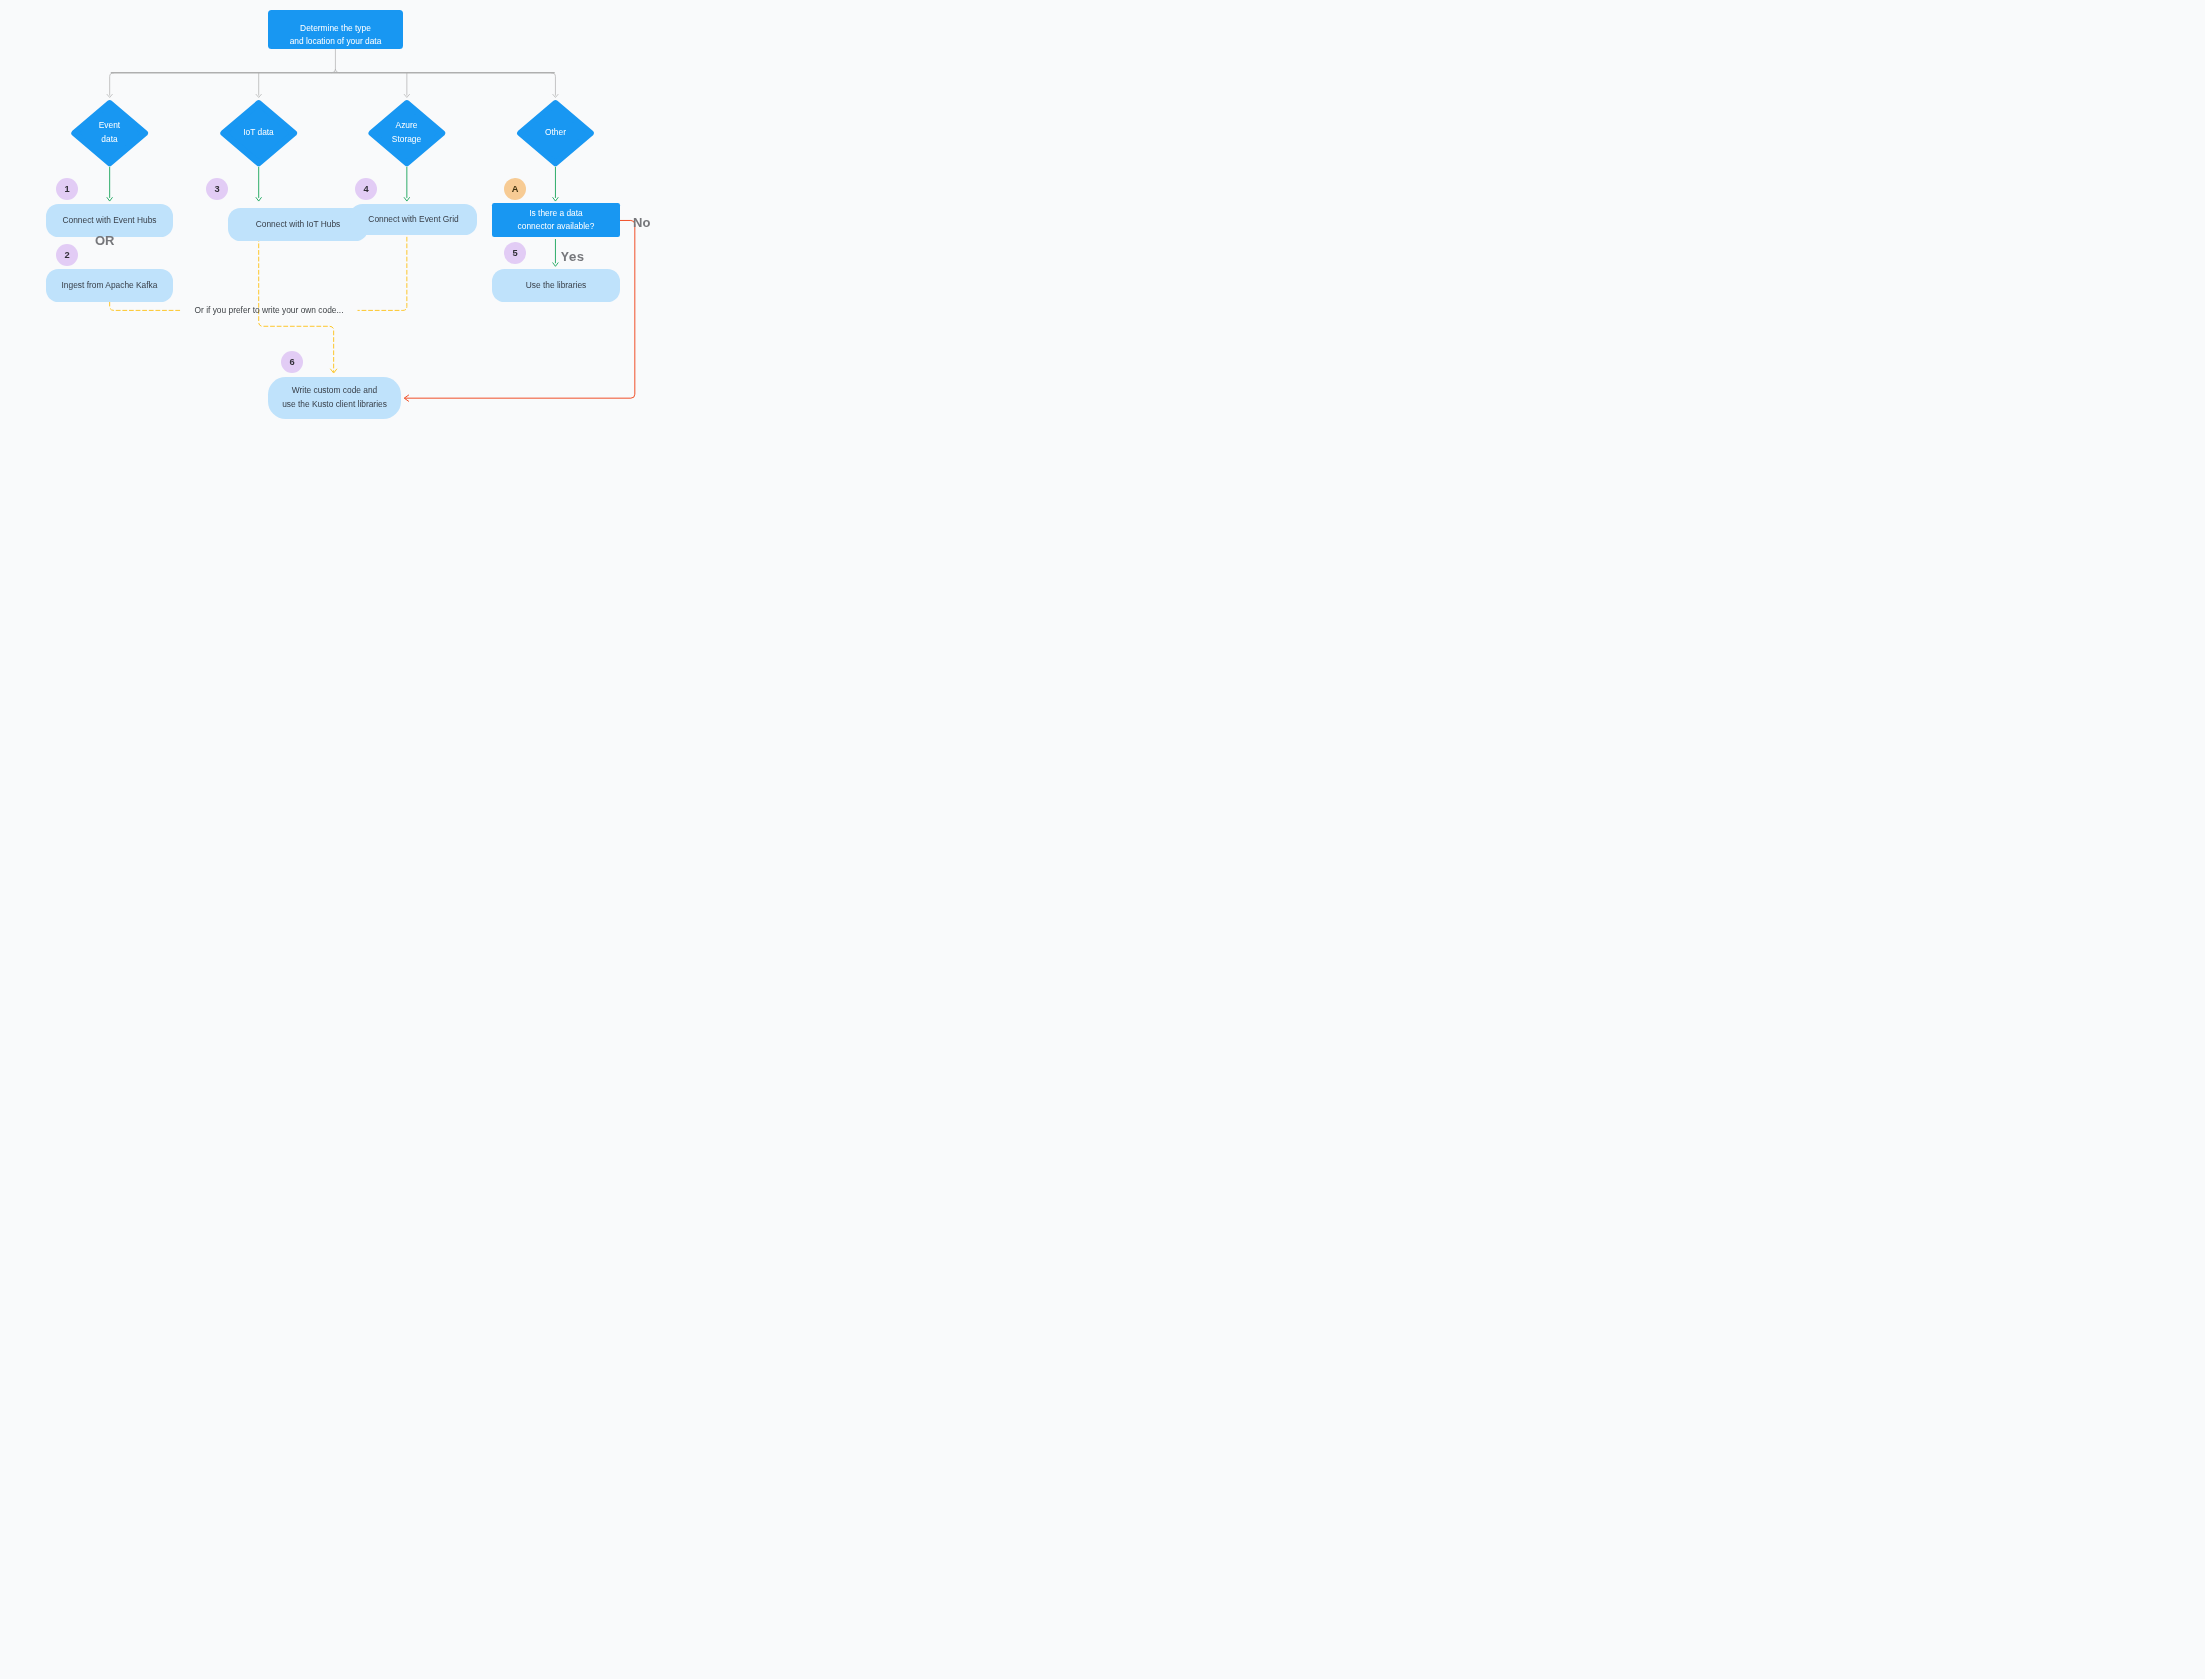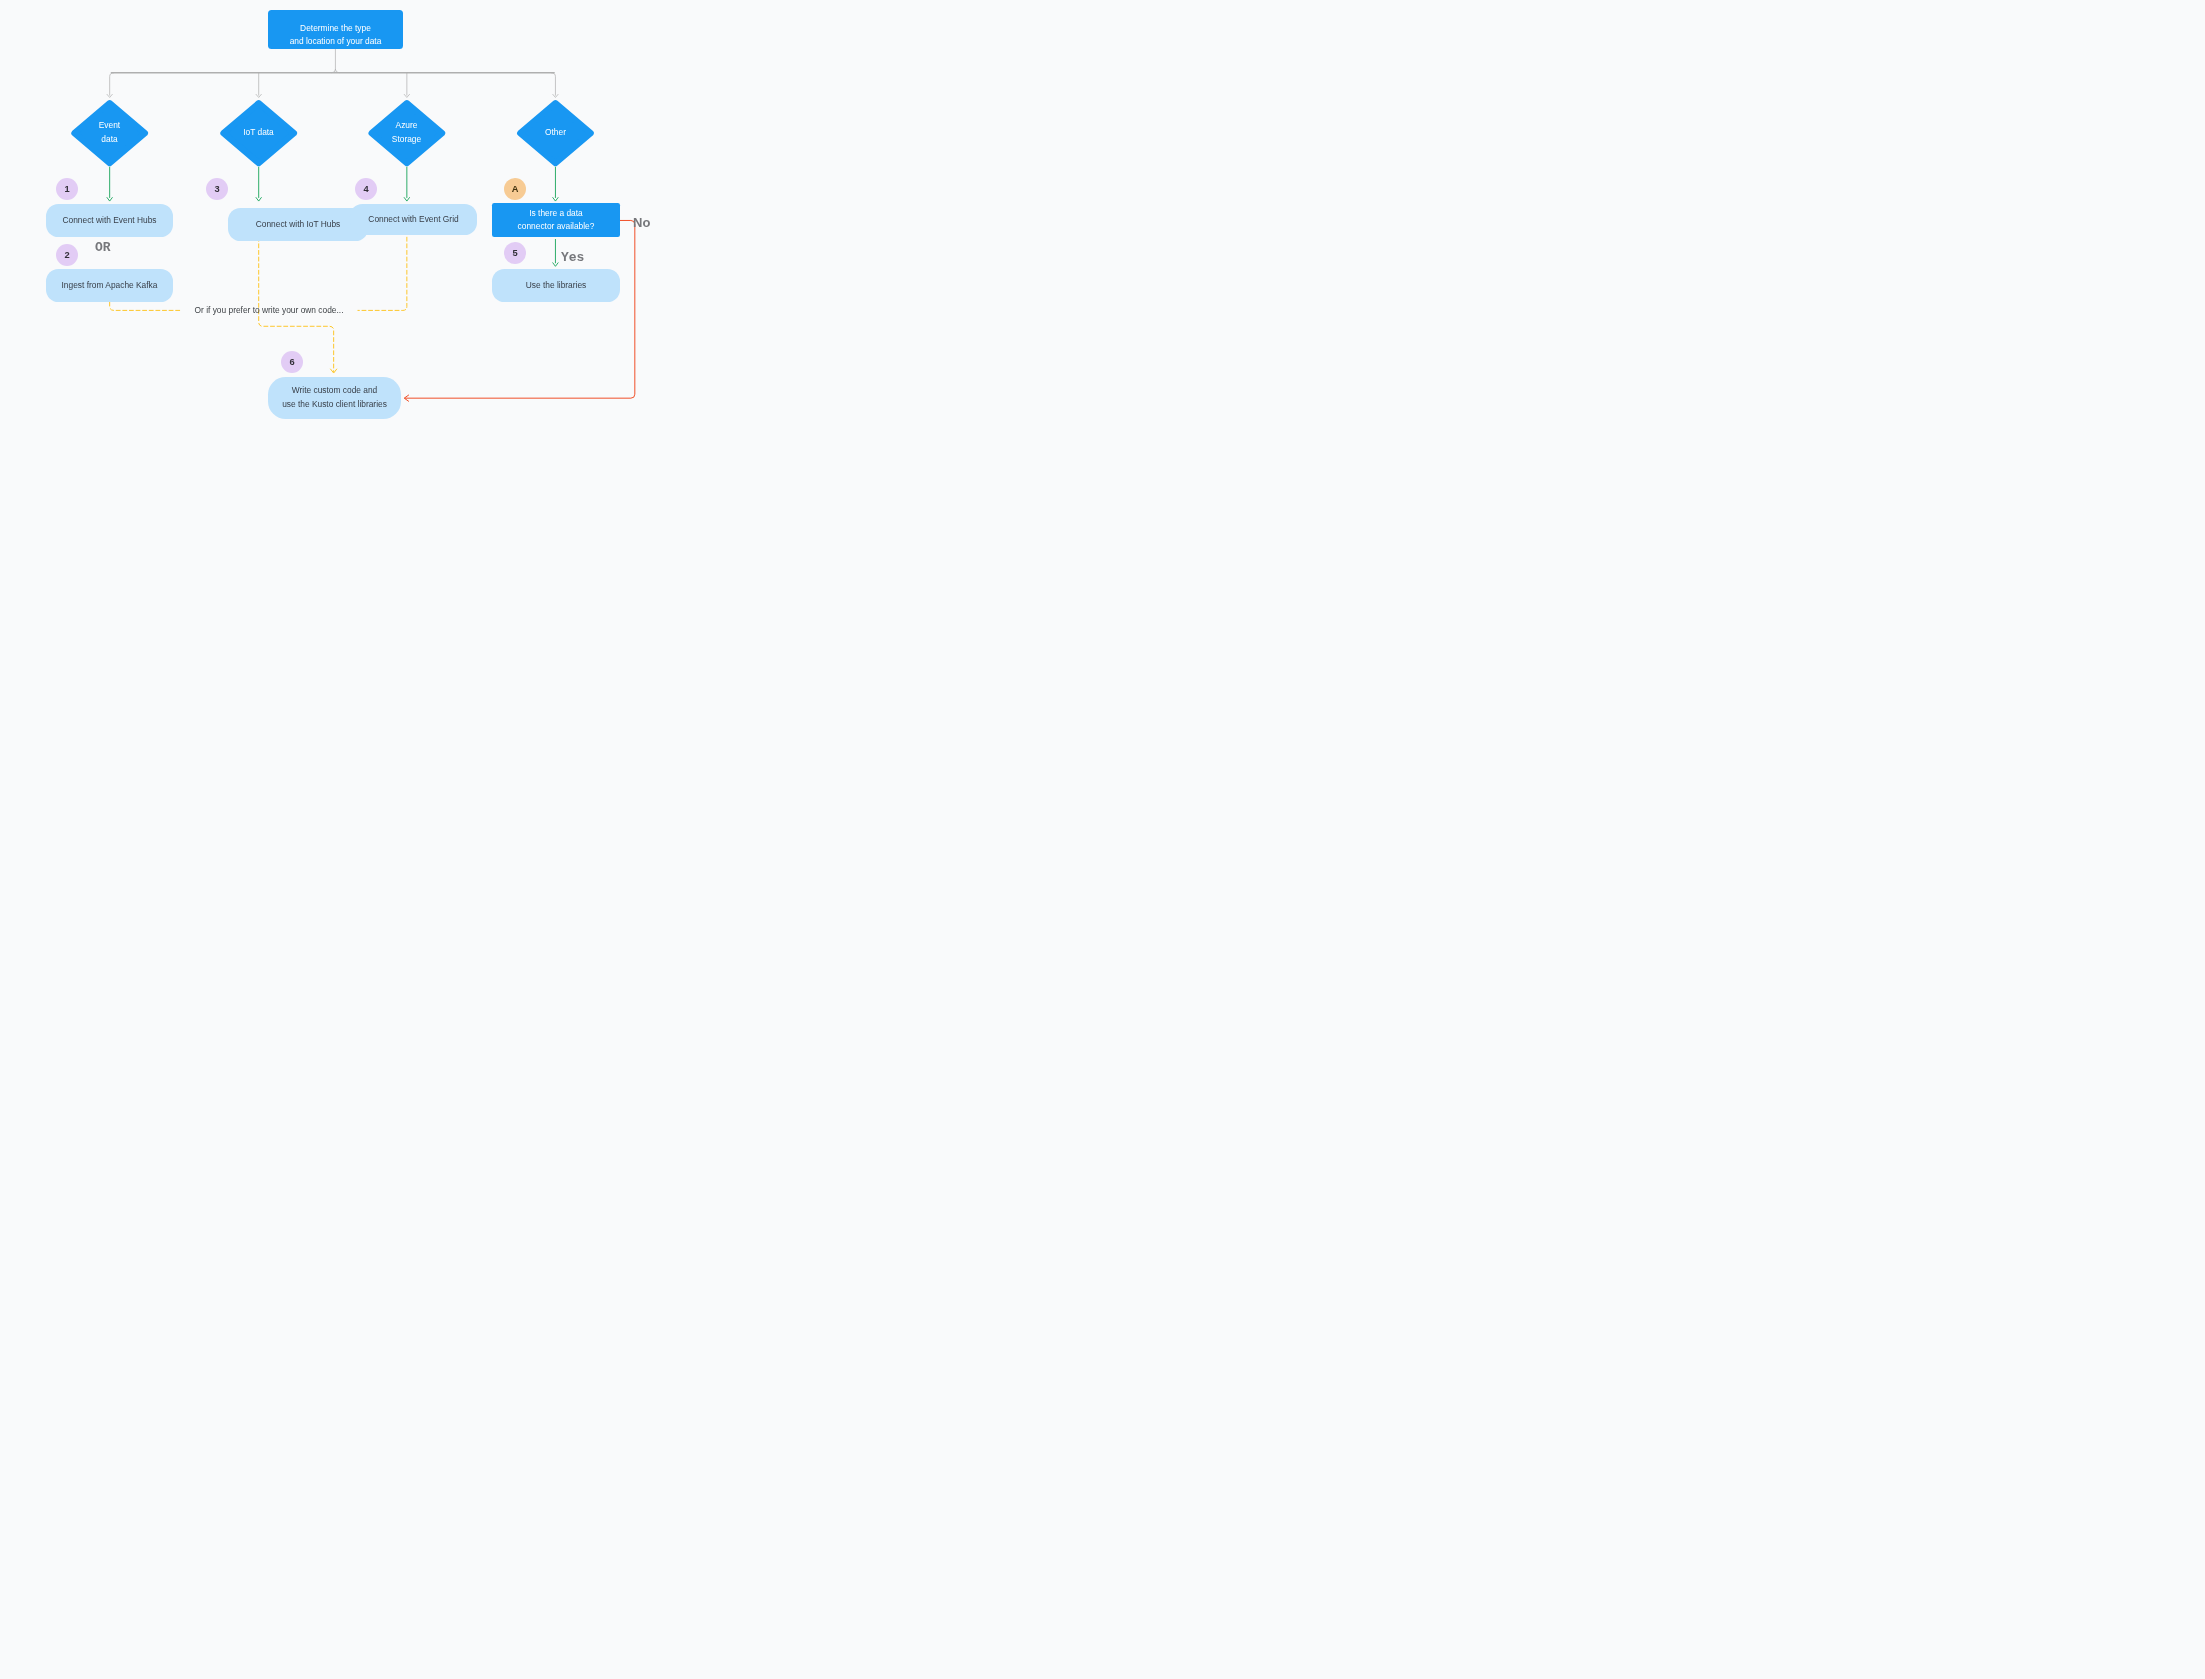--- a/index.html
+++ b/index.html
@@ -182,19 +182,19 @@
   <div class="badge orange" style="left:504px;top:178px;">
       <span>A</span>
     </div>
   <div class="badge" style="left:504px;top:242px;">
       <span>5</span>
     </div>
   <div class="badge" style="left:281px;top:351px;">
       <span>6</span>
     </div>
 
-  <div class="flowlabel" style="left:95px;top:240px;font-family:Liberation Mono, monospace;">OR</div>
+  <div class="flowlabel" style="left:95px;top:233px;">OR</div>
   <div class="flowlabel" style="left:561px;top:250px;font-family:Liberation Mono, monospace;">Yes</div>
   <div class="flowlabel" style="left:633px;top:215px;">No</div>
   <div class="altpath" style="left:174px;top:305px;">Or if you prefer to write your own code...</div>
 
 </div>
 
 
 </body></html>

